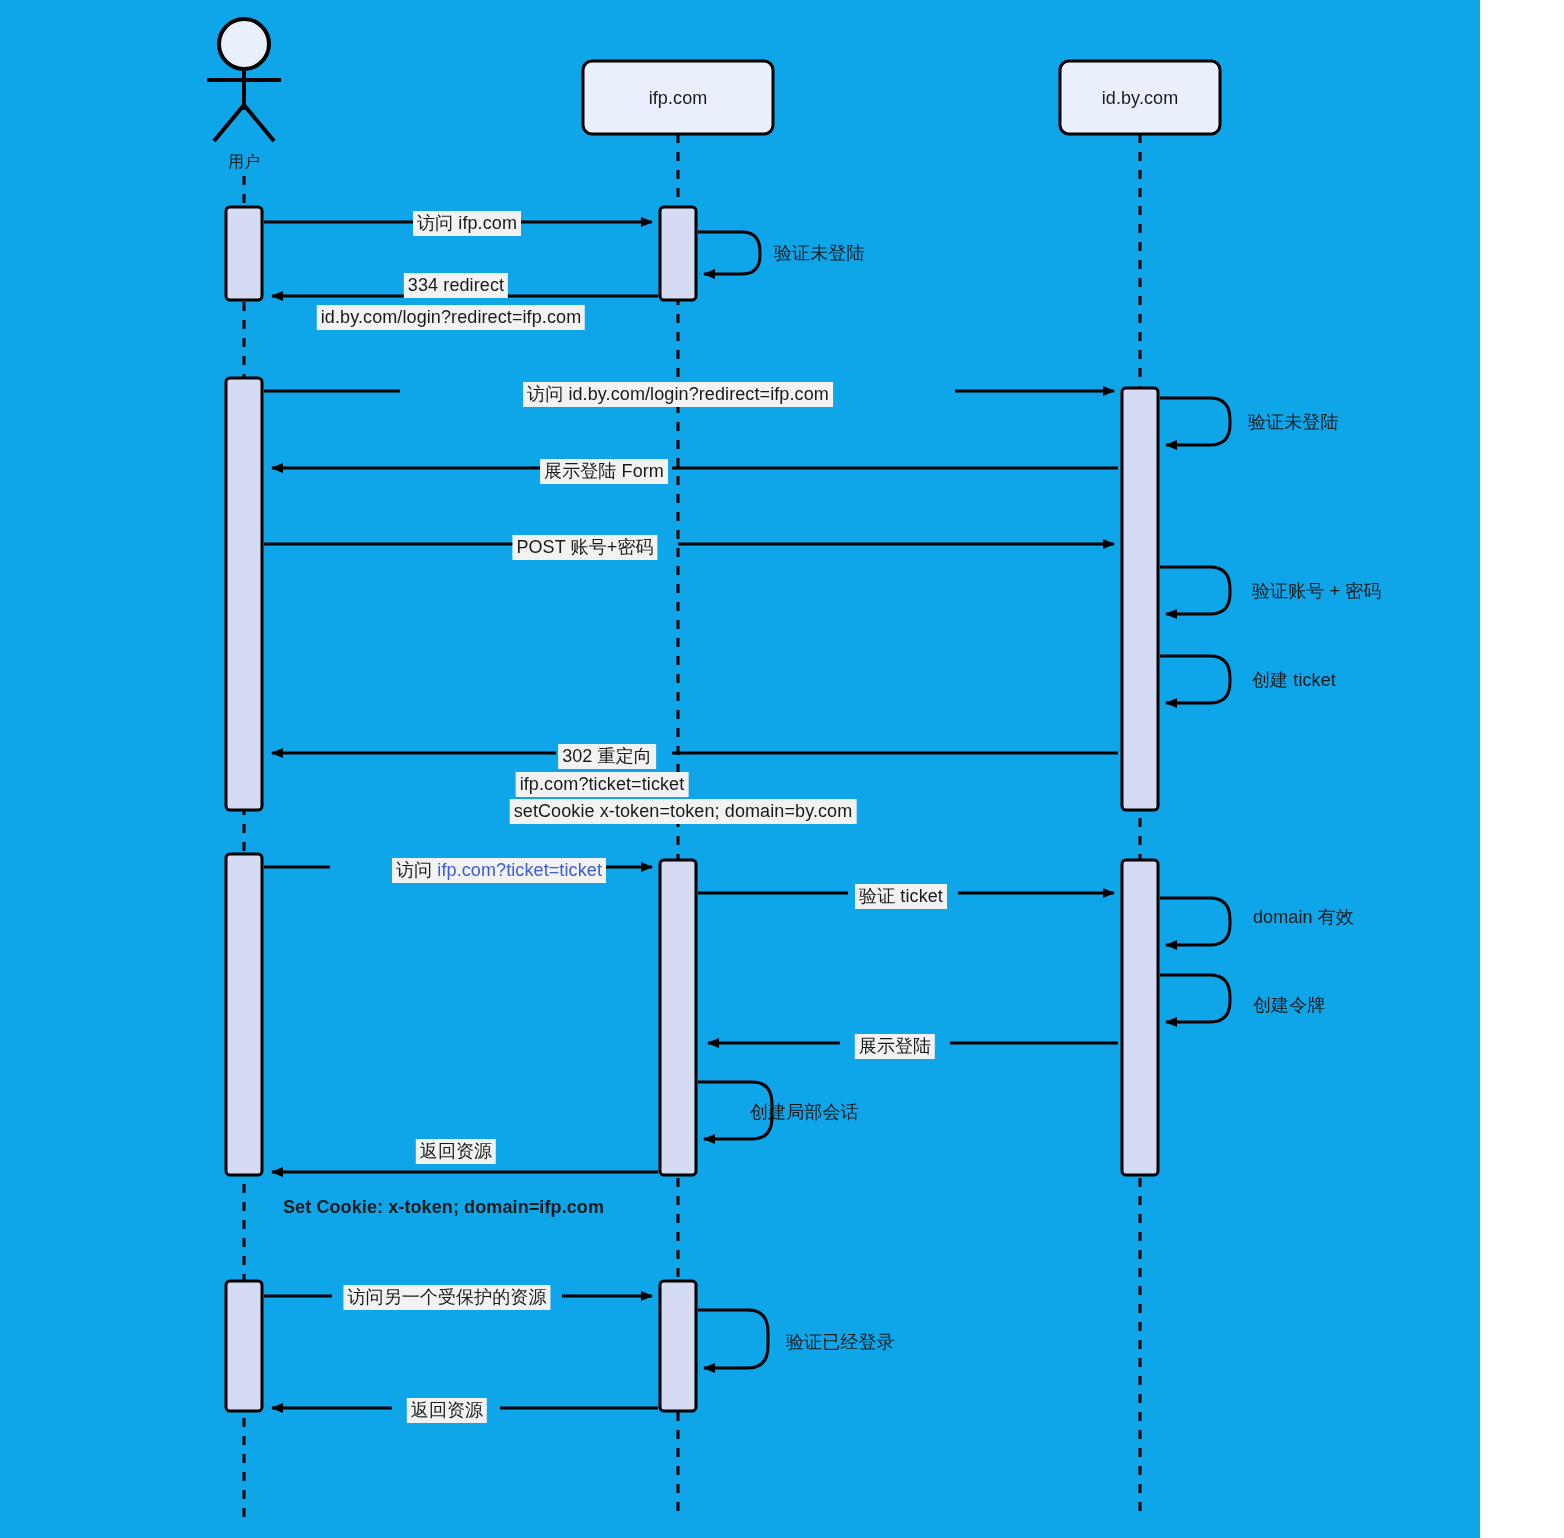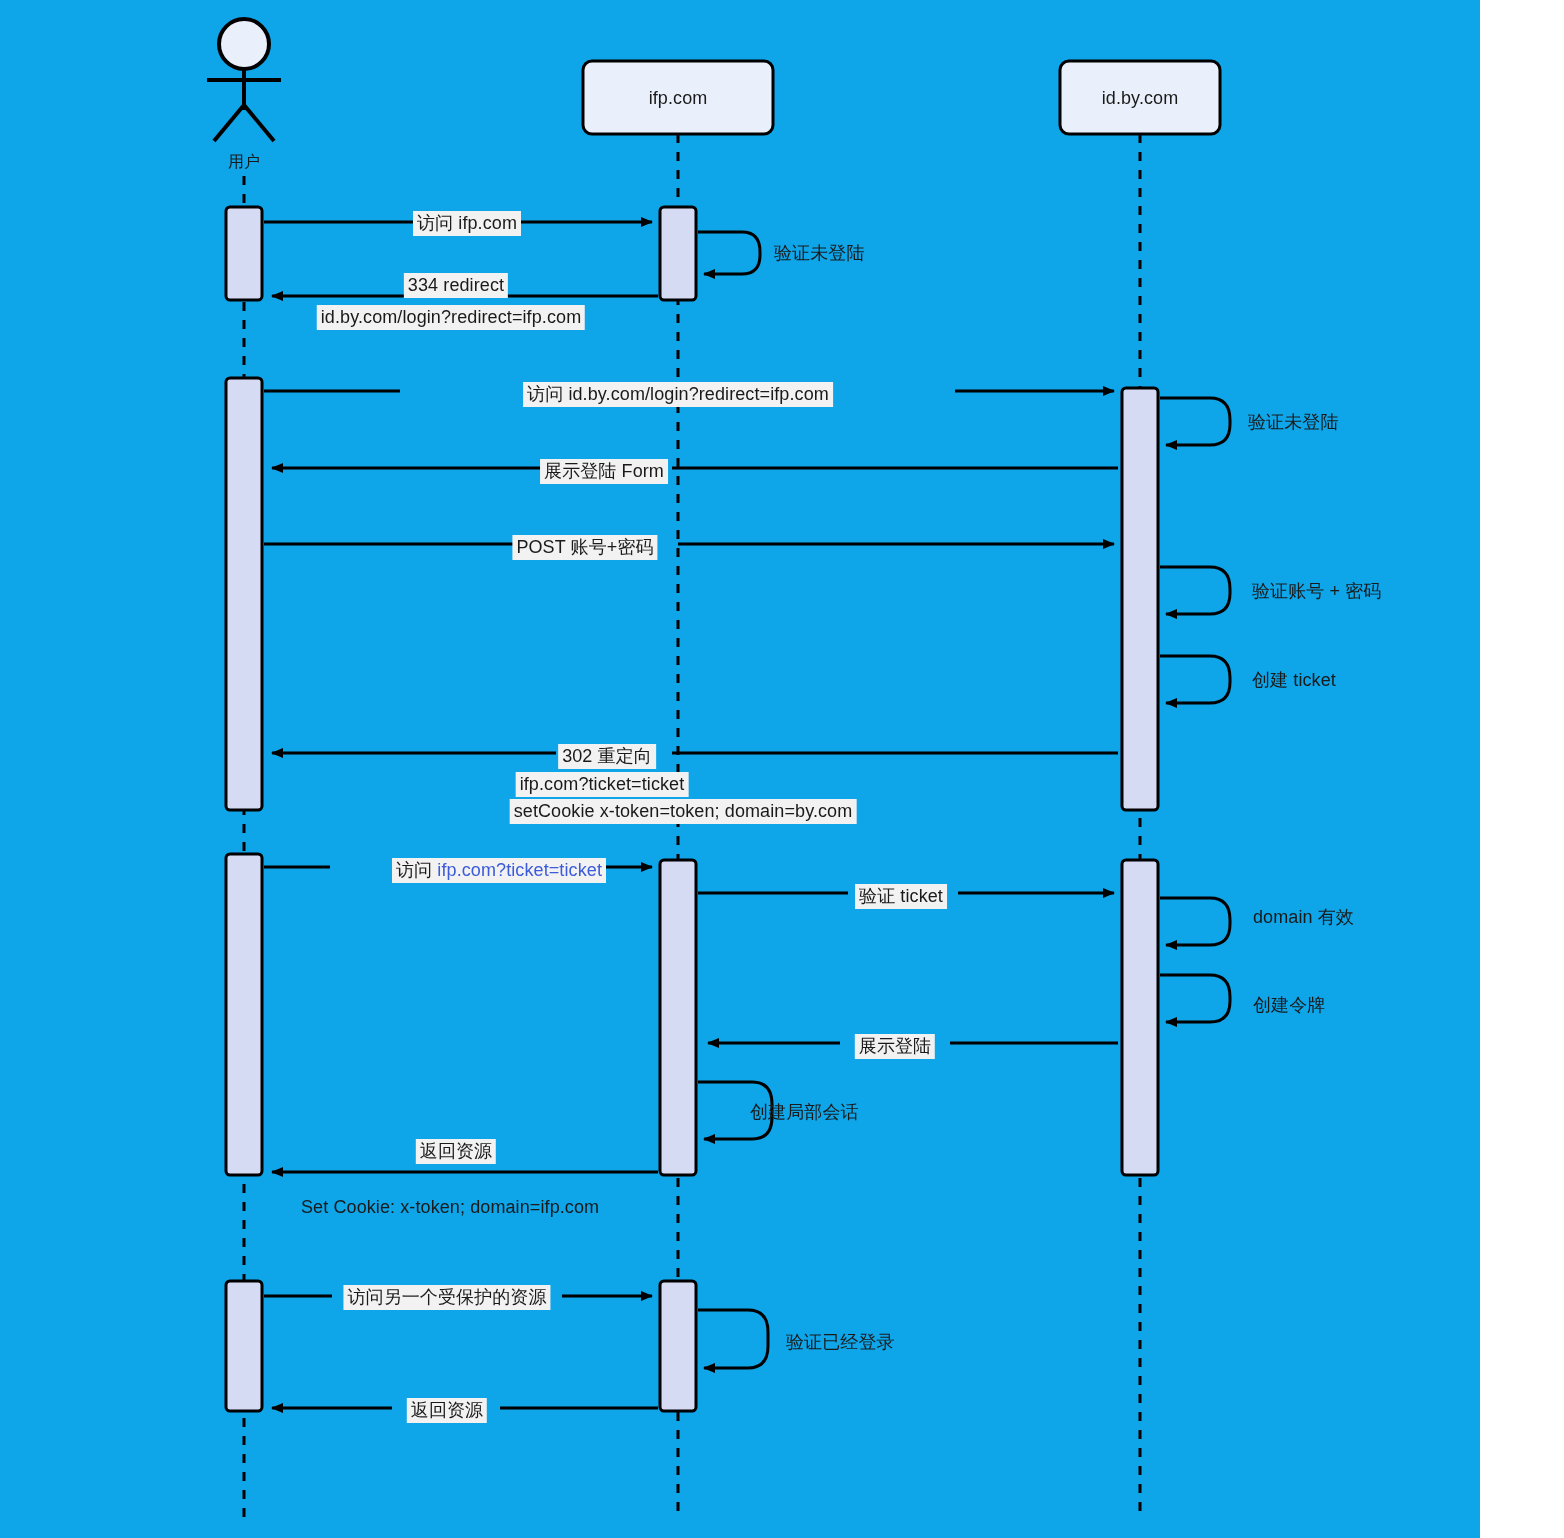--- a/index.html
+++ b/index.html
@@ -191,21 +191,21 @@
   <div class="lbl plain" style="left:1251px; top:905px;">domain 有效</div>
 
   <div class="lbl plain" style="left:1251px; top:993px;">创建令牌</div>
 
   <div class="lbl msg ctr" style="left:895px; top:1034px;">展示登陆</div>
 
   <div class="lbl plain" style="left:748px; top:1100px;">创建局部会话</div>
 
   <div class="lbl msg ctr" style="left:456px; top:1139px;">返回资源</div>
 
-  <div class="lbl plain" style="left:299px; top:1195px;">Set Cookie: x-token; domain=ifp.com</div>
+  <div class="lbl plain" style="left:281px; top:1195px;font-weight:bold;">Set Cookie: x-token; domain=ifp.com</div>
 
   <div class="lbl msg ctr" style="left:447px; top:1285px;">访问另一个受保护的资源</div>
 
   <div class="lbl plain" style="left:784px; top:1330px;text-align:right;">验证已经登录</div>
 
   <div class="lbl msg ctr" style="left:447px; top:1398px;">返回资源</div>
 
 </div>
 
 </body></html>

